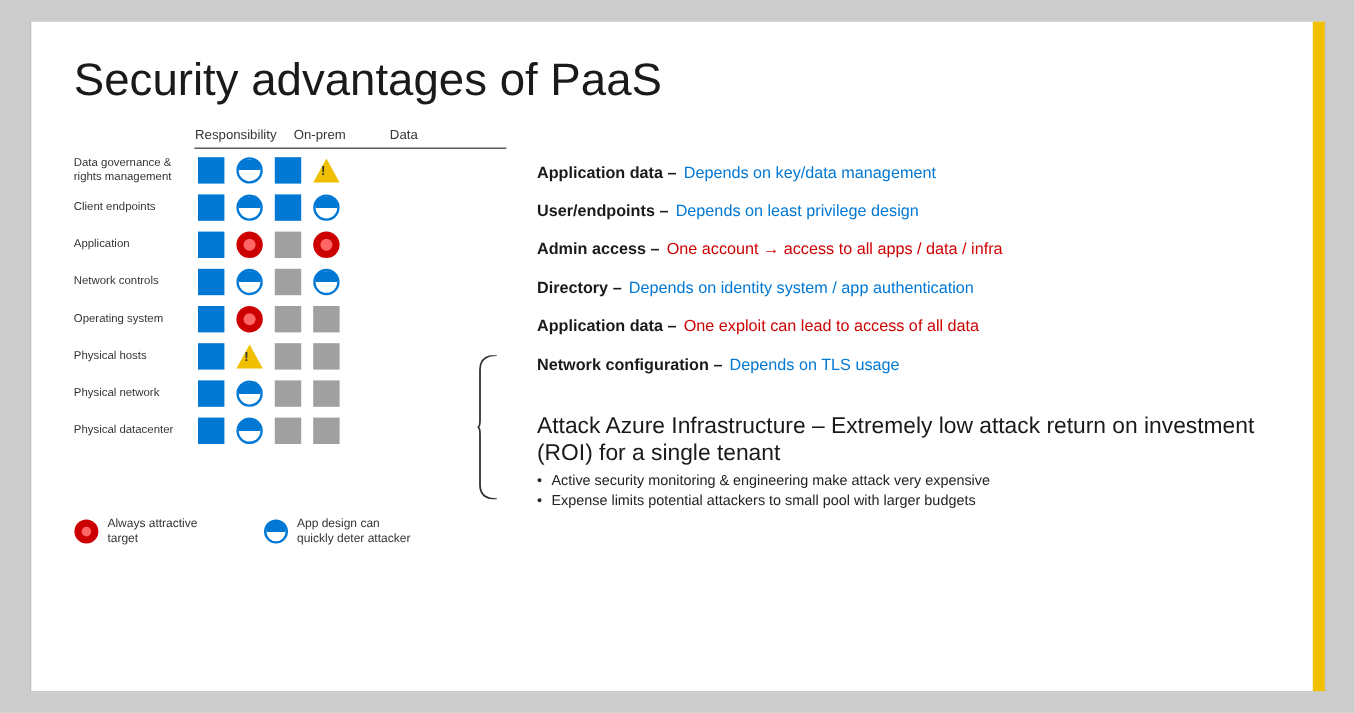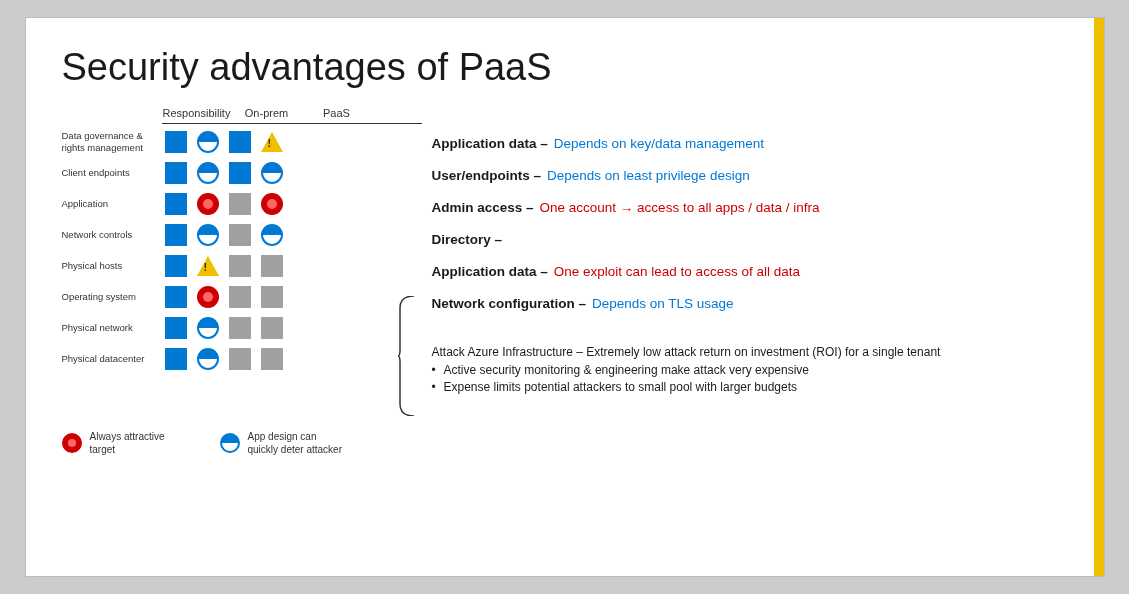--- a/index.html
+++ b/index.html
@@ -20,21 +20,21 @@
       position: relative;
     }
     .slide-title {
       font-size: 38px;
       font-weight: 300;
       color: #1a1a1a;
       margin-bottom: 18px;
     }
     .content-area {
       display: flex;
-      gap: 0;
+      gap: 16px;
     }
     
     .responsibility-table {
       min-width: 330px;
       flex-shrink: 0;
     }
     .table-header-row {
       display: flex;
       align-items: flex-end;
       margin-bottom: 4px;
@@ -171,21 +171,21 @@
     }
     .right-value-red {
       font-size: 13.5px;
       color: #c00;
       font-weight: 500;
     }
     .attack-section {
       margin-top: 10px;
     }
     .attack-title {
-      font-size: 12px;
+      font-size: 19px;
       font-weight: bold;
       color: #1a1a1a;
       margin-bottom: 4px;
       margin-top: 24px;
     }
     .attack-title span {
       font-weight: normal;
     }
     .attack-bullets {
       list-style: none;
@@ -238,21 +238,21 @@
 
   <h1 class="slide-title">Security advantages of PaaS</h1>
 
   <div class="content-area">
 
     <div class="responsibility-table">
 
       <div class="table-header-row">
         <div class="col-header">Responsibility</div>
         <div class="col-header">On-prem</div>
-        <div class="col-header-paas">PaaS</div>
+        <div class="col-header-paas">Data</div>
       </div>
       <div class="divider-line"></div>
 
       <div style="display:flex;">
         <div>
 
           <div class="table-row">
             <div class="row-label">Data governance &amp; rights management</div>
             <div class="icons-group">
               <div class="icon-cell">
@@ -324,58 +324,58 @@
               <div class="icon-cell">
                   <div class="grey-sq"></div>
                 </div>
               <div class="icon-cell">
                   <div class="blue-half"></div>
                 </div>
             </div>
           </div>
 
           <div class="table-row">
-            <div class="row-label">Physical hosts</div>
-            <div class="icons-group">
-              <div class="icon-cell">
-                  <div class="blue-sq"></div>
-                </div>
-              <div class="icon-cell">
-                  <div class="warn-tri"></div>
-                </div>
-              <div class="icon-cell">
-                  <div class="grey-sq"></div>
-                </div>
-              <div class="icon-cell">
-                  <div class="grey-sq"></div>
-                </div>
-            </div>
-          </div>
-
-          <div class="table-row">
             <div class="row-label">Operating system</div>
             <div class="icons-group">
               <div class="icon-cell">
                   <div class="blue-sq"></div>
                 </div>
               <div class="icon-cell">
                 <div class="red-circle">
                     <div class="red-circle-inner"></div>
                   </div>
               </div>
               <div class="icon-cell">
                   <div class="grey-sq"></div>
                 </div>
               <div class="icon-cell">
                   <div class="grey-sq"></div>
                 </div>
             </div>
           </div>
 
           <div class="table-row">
+            <div class="row-label">Physical hosts</div>
+            <div class="icons-group">
+              <div class="icon-cell">
+                  <div class="blue-sq"></div>
+                </div>
+              <div class="icon-cell">
+                  <div class="warn-tri"></div>
+                </div>
+              <div class="icon-cell">
+                  <div class="grey-sq"></div>
+                </div>
+              <div class="icon-cell">
+                  <div class="grey-sq"></div>
+                </div>
+            </div>
+          </div>
+
+          <div class="table-row">
             <div class="row-label">Physical network</div>
             <div class="icons-group">
               <div class="icon-cell">
                   <div class="blue-sq"></div>
                 </div>
               <div class="icon-cell">
                   <div class="blue-half"></div>
                 </div>
               <div class="icon-cell">
                   <div class="grey-sq"></div>
@@ -439,20 +439,21 @@
           <span class="right-value-blue">Depends on least privilege design</span>
         </div>
 
         <div class="right-row">
           <span class="right-label">Admin access –</span>
           <span class="right-value-red">One account → access to all apps / data / infra</span>
         </div>
 
         <div class="right-row">
           <span class="right-label">Directory –</span>
+          <span class="right-value-blue">Depends on identity system / app authentication</span>
         </div>
 
         <div class="right-row">
           <span class="right-label">Application data –</span>
           <span class="right-value-red">One exploit can lead to access of all data</span>
         </div>
 
         <div class="right-row">
           <span class="right-label">Network configuration –</span>
           <span class="right-value-blue">Depends on TLS usage</span>

